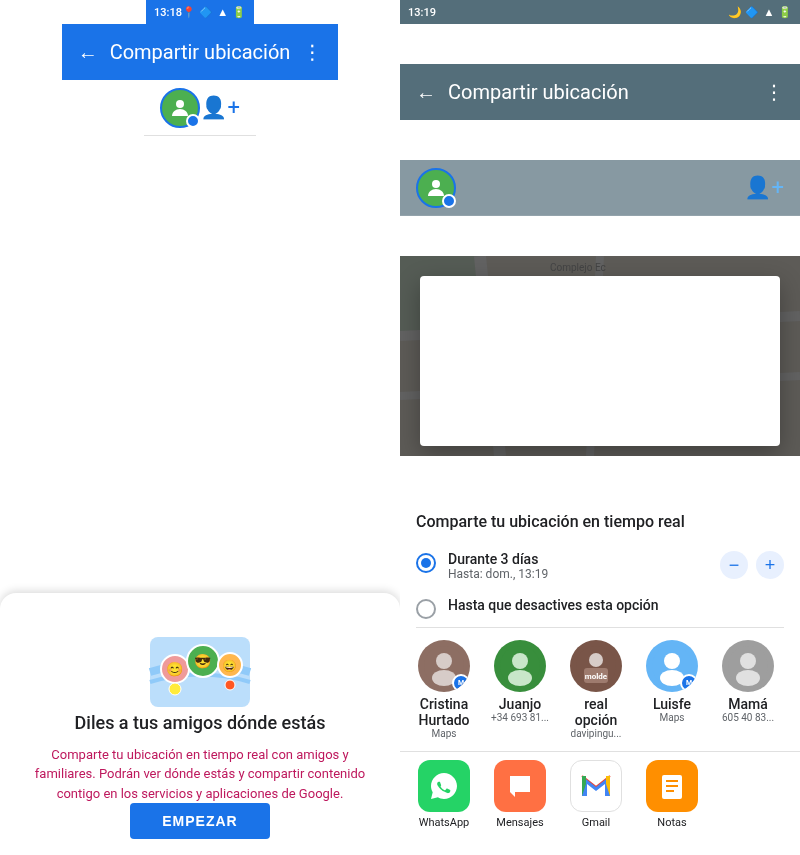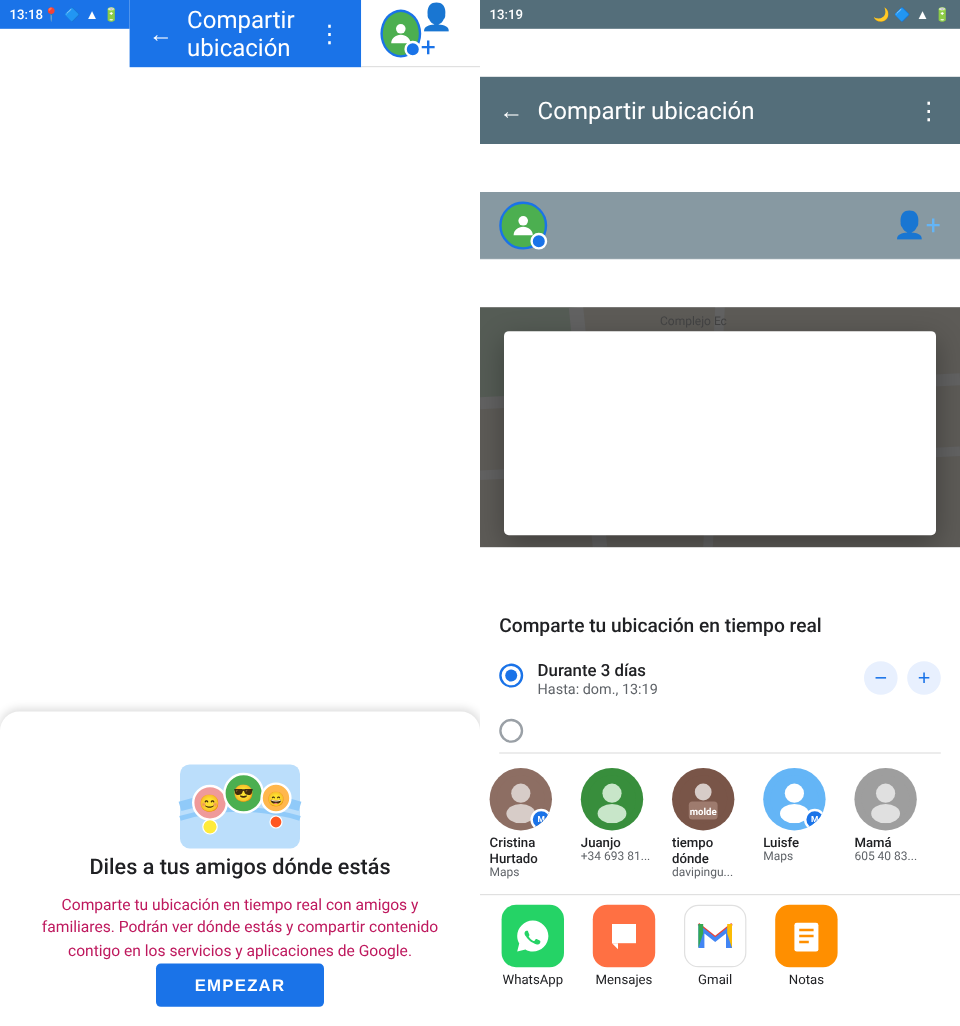--- a/index.html
+++ b/index.html
@@ -10,23 +10,25 @@
       display: flex;
       overflow: hidden;
       background: #000;
     }
 
     
     .left-panel {
       width: 400px;
       height: 855px;
       display: flex;
+      flex-direction: column;
       background: #fff;
       position: relative;
       overflow: hidden;
+      align-items: center;
     }
 
     
     .right-panel {
       width: 400px;
       height: 855px;
       display: flex;
       flex-direction: column;
       background: #fff;
       position: relative;
@@ -261,21 +263,21 @@
     
     .contacts-row {
       display: flex;
       padding: 12px 8px;
       gap: 4px;
       overflow-x: auto;
     }
     .contact-item {
       display: flex;
       flex-direction: column;
-      align-items: flex-start;
+      align-items: center;
       width: 72px;
       flex-shrink: 0;
     }
     .contact-avatar {
       width: 52px;
       height: 52px;
       border-radius: 50%;
       margin-bottom: 4px;
       display: flex;
       align-items: center;
@@ -295,21 +297,21 @@
       background: #1a73e8;
       border-radius: 50%;
       border: 2px solid #fff;
       display: flex;
       align-items: center;
       justify-content: center;
       font-size: 8px;
       color: #fff;
     }
     .contact-name {
-      font-size: 11px;
+      font-size: 14px;
       color: #202124;
       text-align: center;
       font-weight: 500;
     }
     .contact-sub {
       font-size: 10px;
       color: #5f6368;
       text-align: center;
     }
 
@@ -528,20 +530,23 @@
         <div class="radio-sublabel">Hasta: dom., 13:19</div>
       </div>
       <div class="radio-controls">
         <button class="ctrl-btn">−</button>
         <button class="ctrl-btn">+</button>
       </div>
     </div>
 
     <div class="radio-option">
       <div class="radio-circle unselected"></div>
+      <div class="radio-text">
+        <div class="radio-label">Hasta que desactives esta opción</div>
+      </div>
     </div>
 
     <div class="divider"></div>
 
     <div class="contacts-row">
 
       <div class="contact-item">
         <div class="contact-avatar" style="background:#8d6e63;">
           <svg width="40" height="40" viewBox="0 0 40 40">
             <rect width="40" height="40" rx="20" fill="#8d6e63"></rect>
@@ -570,22 +575,22 @@
       <div class="contact-item">
         <div class="contact-avatar" style="background:#795548;">
           <svg width="40" height="40" viewBox="0 0 40 40">
             <rect width="40" height="40" rx="20" fill="#795548"></rect>
 
             <circle cx="20" cy="14" r="7" fill="#d7ccc8"></circle>
             <rect x="8" y="22" width="24" height="15" rx="3" fill="#9e7b6e"></rect>
             <text x="20" y="33" text-anchor="middle" font-size="8" fill="#fff">molde</text>
           </svg>
         </div>
-        <div class="contact-name">tiempo</div>
-        <div class="contact-name">dónde</div>
+        <div class="contact-name">real</div>
+        <div class="contact-name">opción</div>
         <div class="contact-sub">davipingu...</div>
       </div>
 
       <div class="contact-item">
         <div class="contact-avatar" style="background:#64b5f6;">
           <svg width="40" height="40" viewBox="0 0 40 40">
             <rect width="40" height="40" rx="20" fill="#64b5f6"></rect>
             <circle cx="20" cy="15" r="8" fill="#fff"></circle>
             <ellipse cx="20" cy="32" rx="12" ry="8" fill="#fff"></ellipse>
           </svg>

